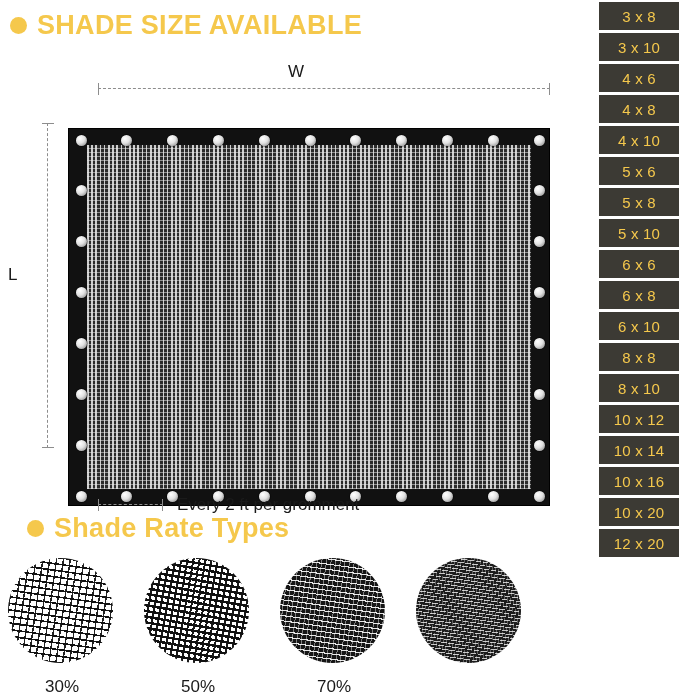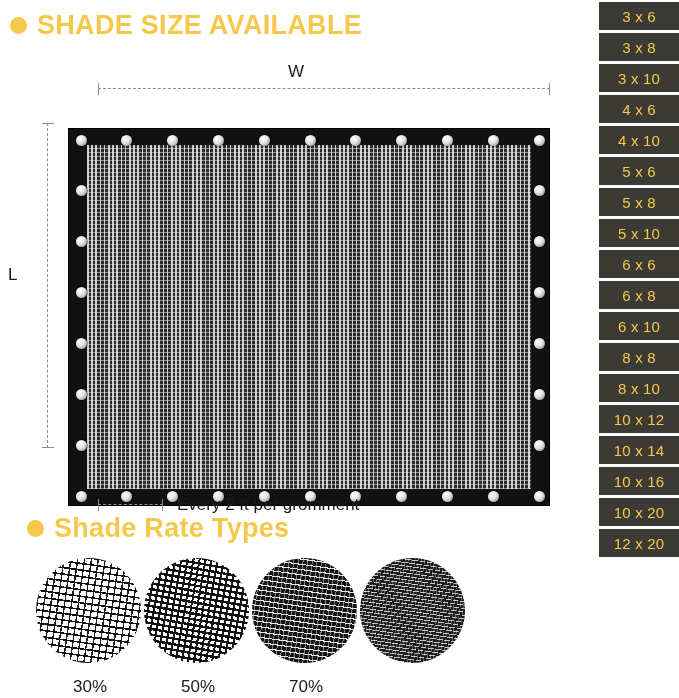--- a/index.html
+++ b/index.html
@@ -177,24 +177,25 @@
   }
 
   
   #shade-rate-heading {
     position: absolute;
     left: 27px;
     top: 513px;
   }
   #rate-row {
     position: absolute;
-    left: 36px;
+    left: 8px;
     top: 558px;
     width: 560px;
     display: flex;
+    gap: 28px;
   }
   .rate-item {
     width: 108px;
     text-align: center;
   }
   .rate-circle {
     width: 105px;
     height: 105px;
     border-radius: 50%;
     background: #ffffff;
@@ -338,24 +339,24 @@
         <div class="rate-circle mesh70"></div>
         <div class="rate-label">70%</div>
       </div>
       <div class="rate-item">
         <div class="rate-circle mesh90"></div>
       </div>
     </div>
 </div>
 
 <div id="size-list">
-    <div class="size-chip">3 x 6</div>
     <div class="size-chip">3 x 8</div>
     <div class="size-chip">3 x 10</div>
     <div class="size-chip">4 x 6</div>
+    <div class="size-chip">4 x 8</div>
     <div class="size-chip">4 x 10</div>
     <div class="size-chip">5 x 6</div>
     <div class="size-chip">5 x 8</div>
     <div class="size-chip">5 x 10</div>
     <div class="size-chip">6 x 6</div>
     <div class="size-chip">6 x 8</div>
     <div class="size-chip">6 x 10</div>
     <div class="size-chip">8 x 8</div>
     <div class="size-chip">8 x 10</div>
     <div class="size-chip">10 x 12</div>

